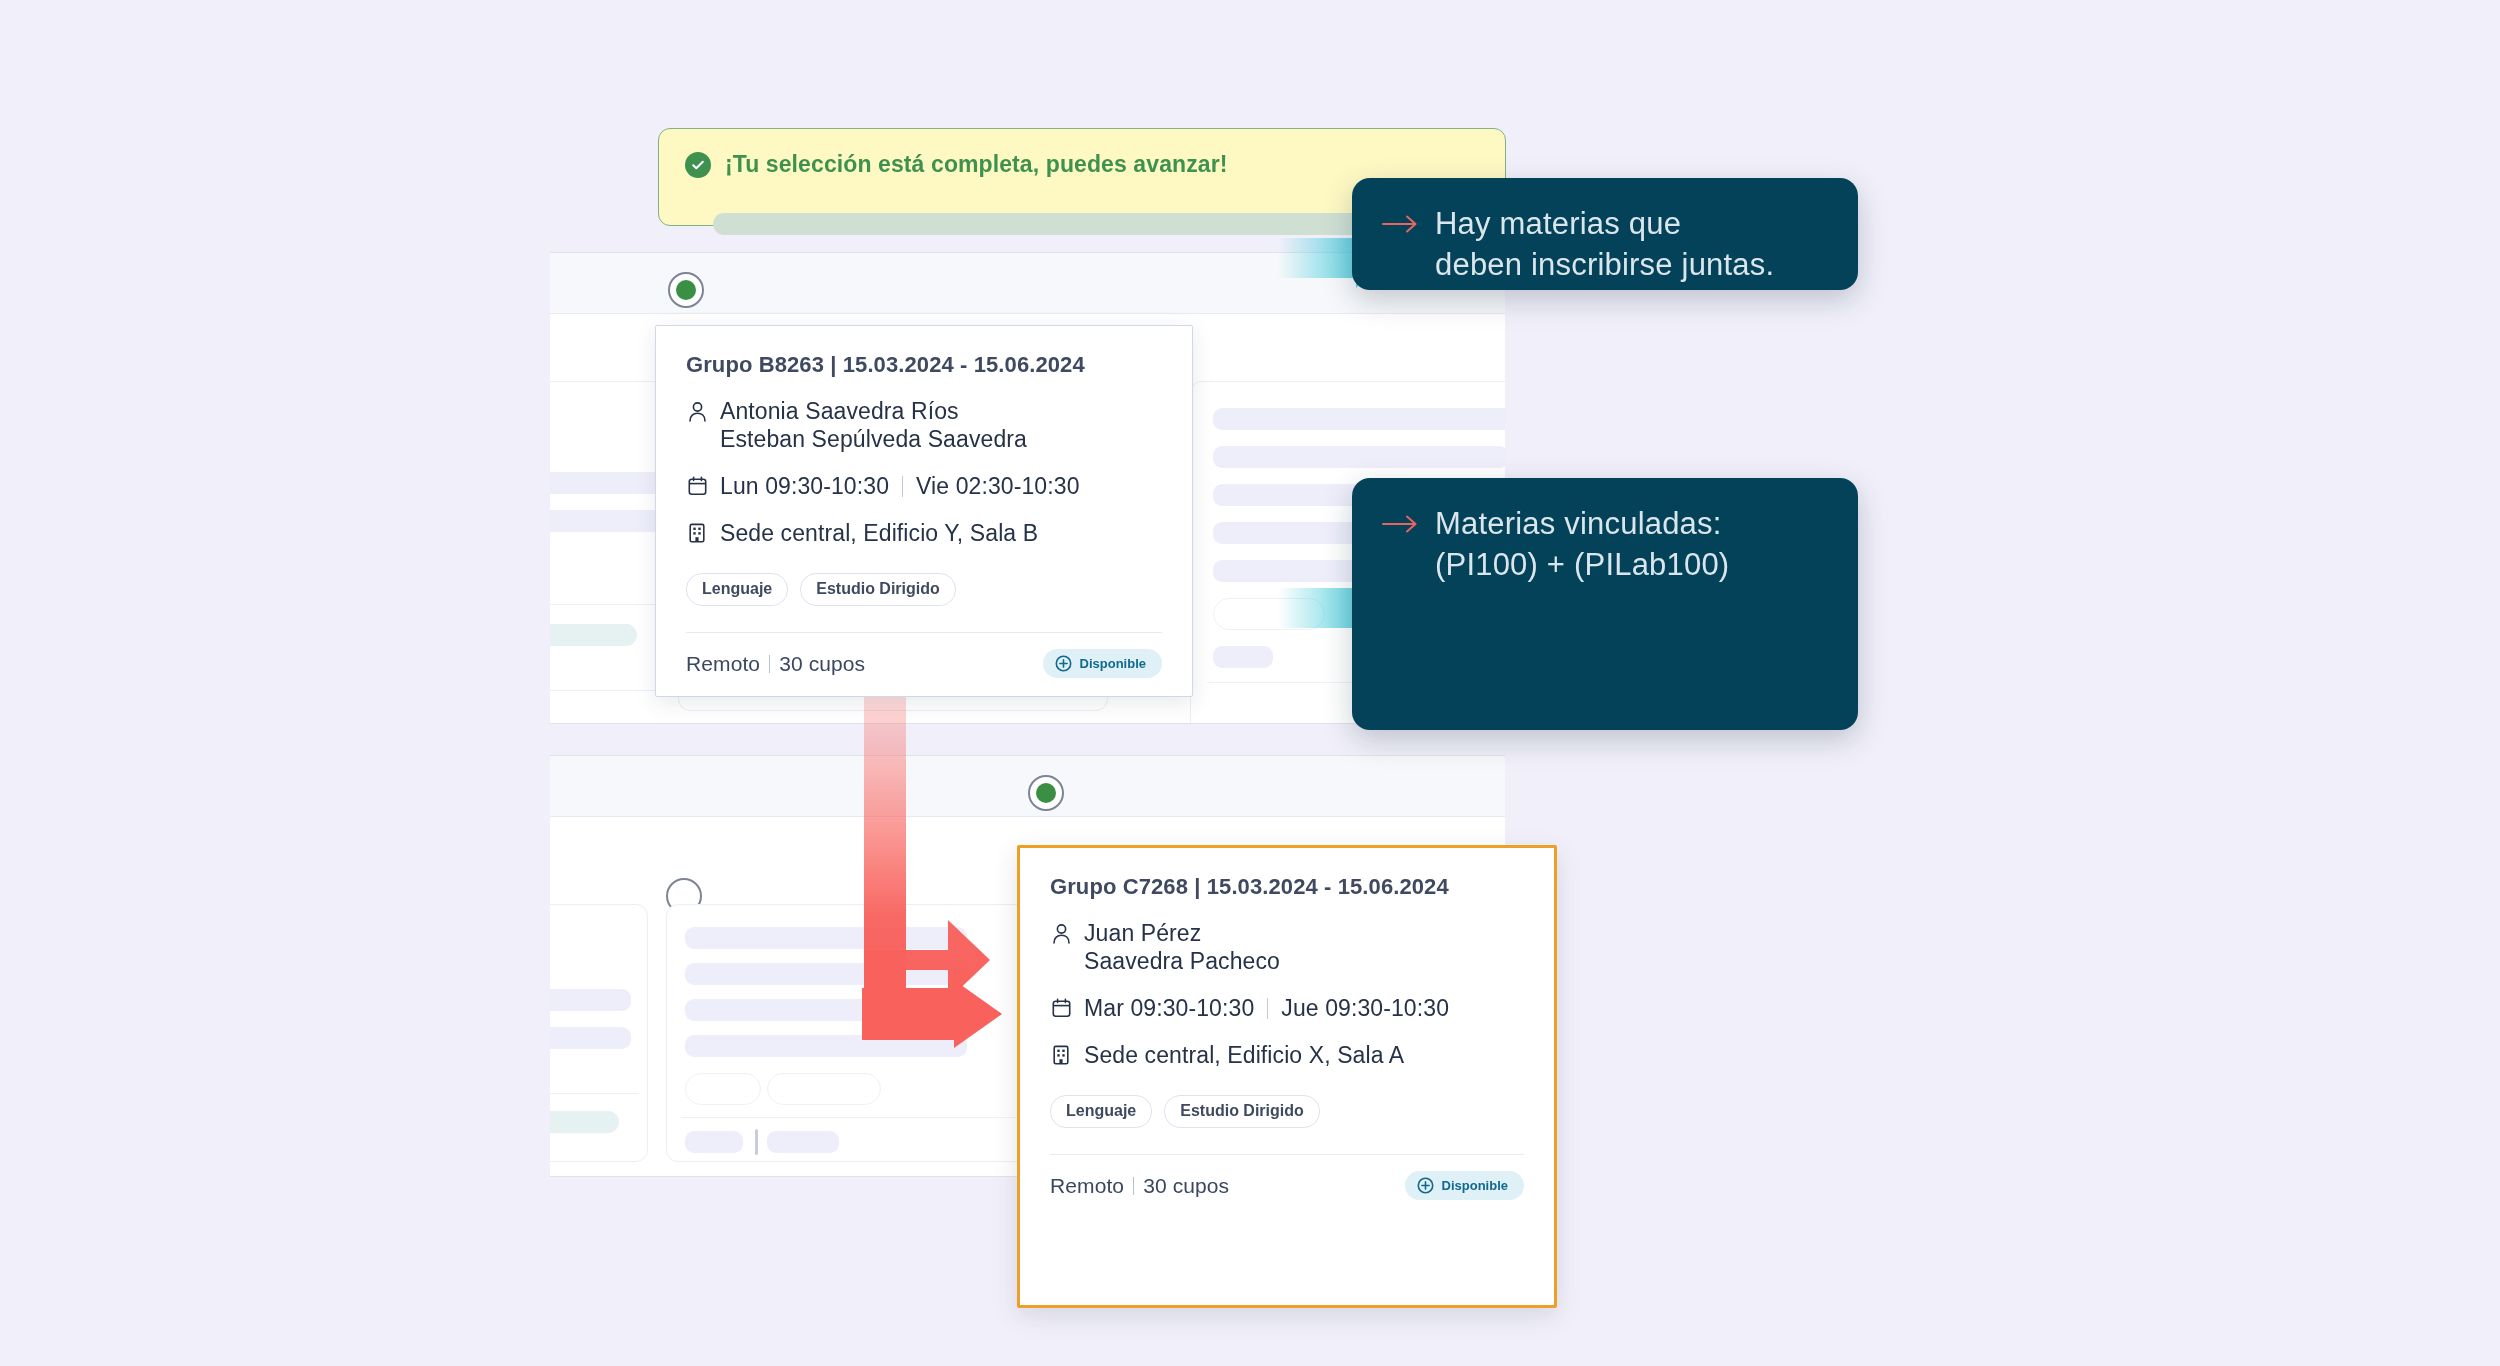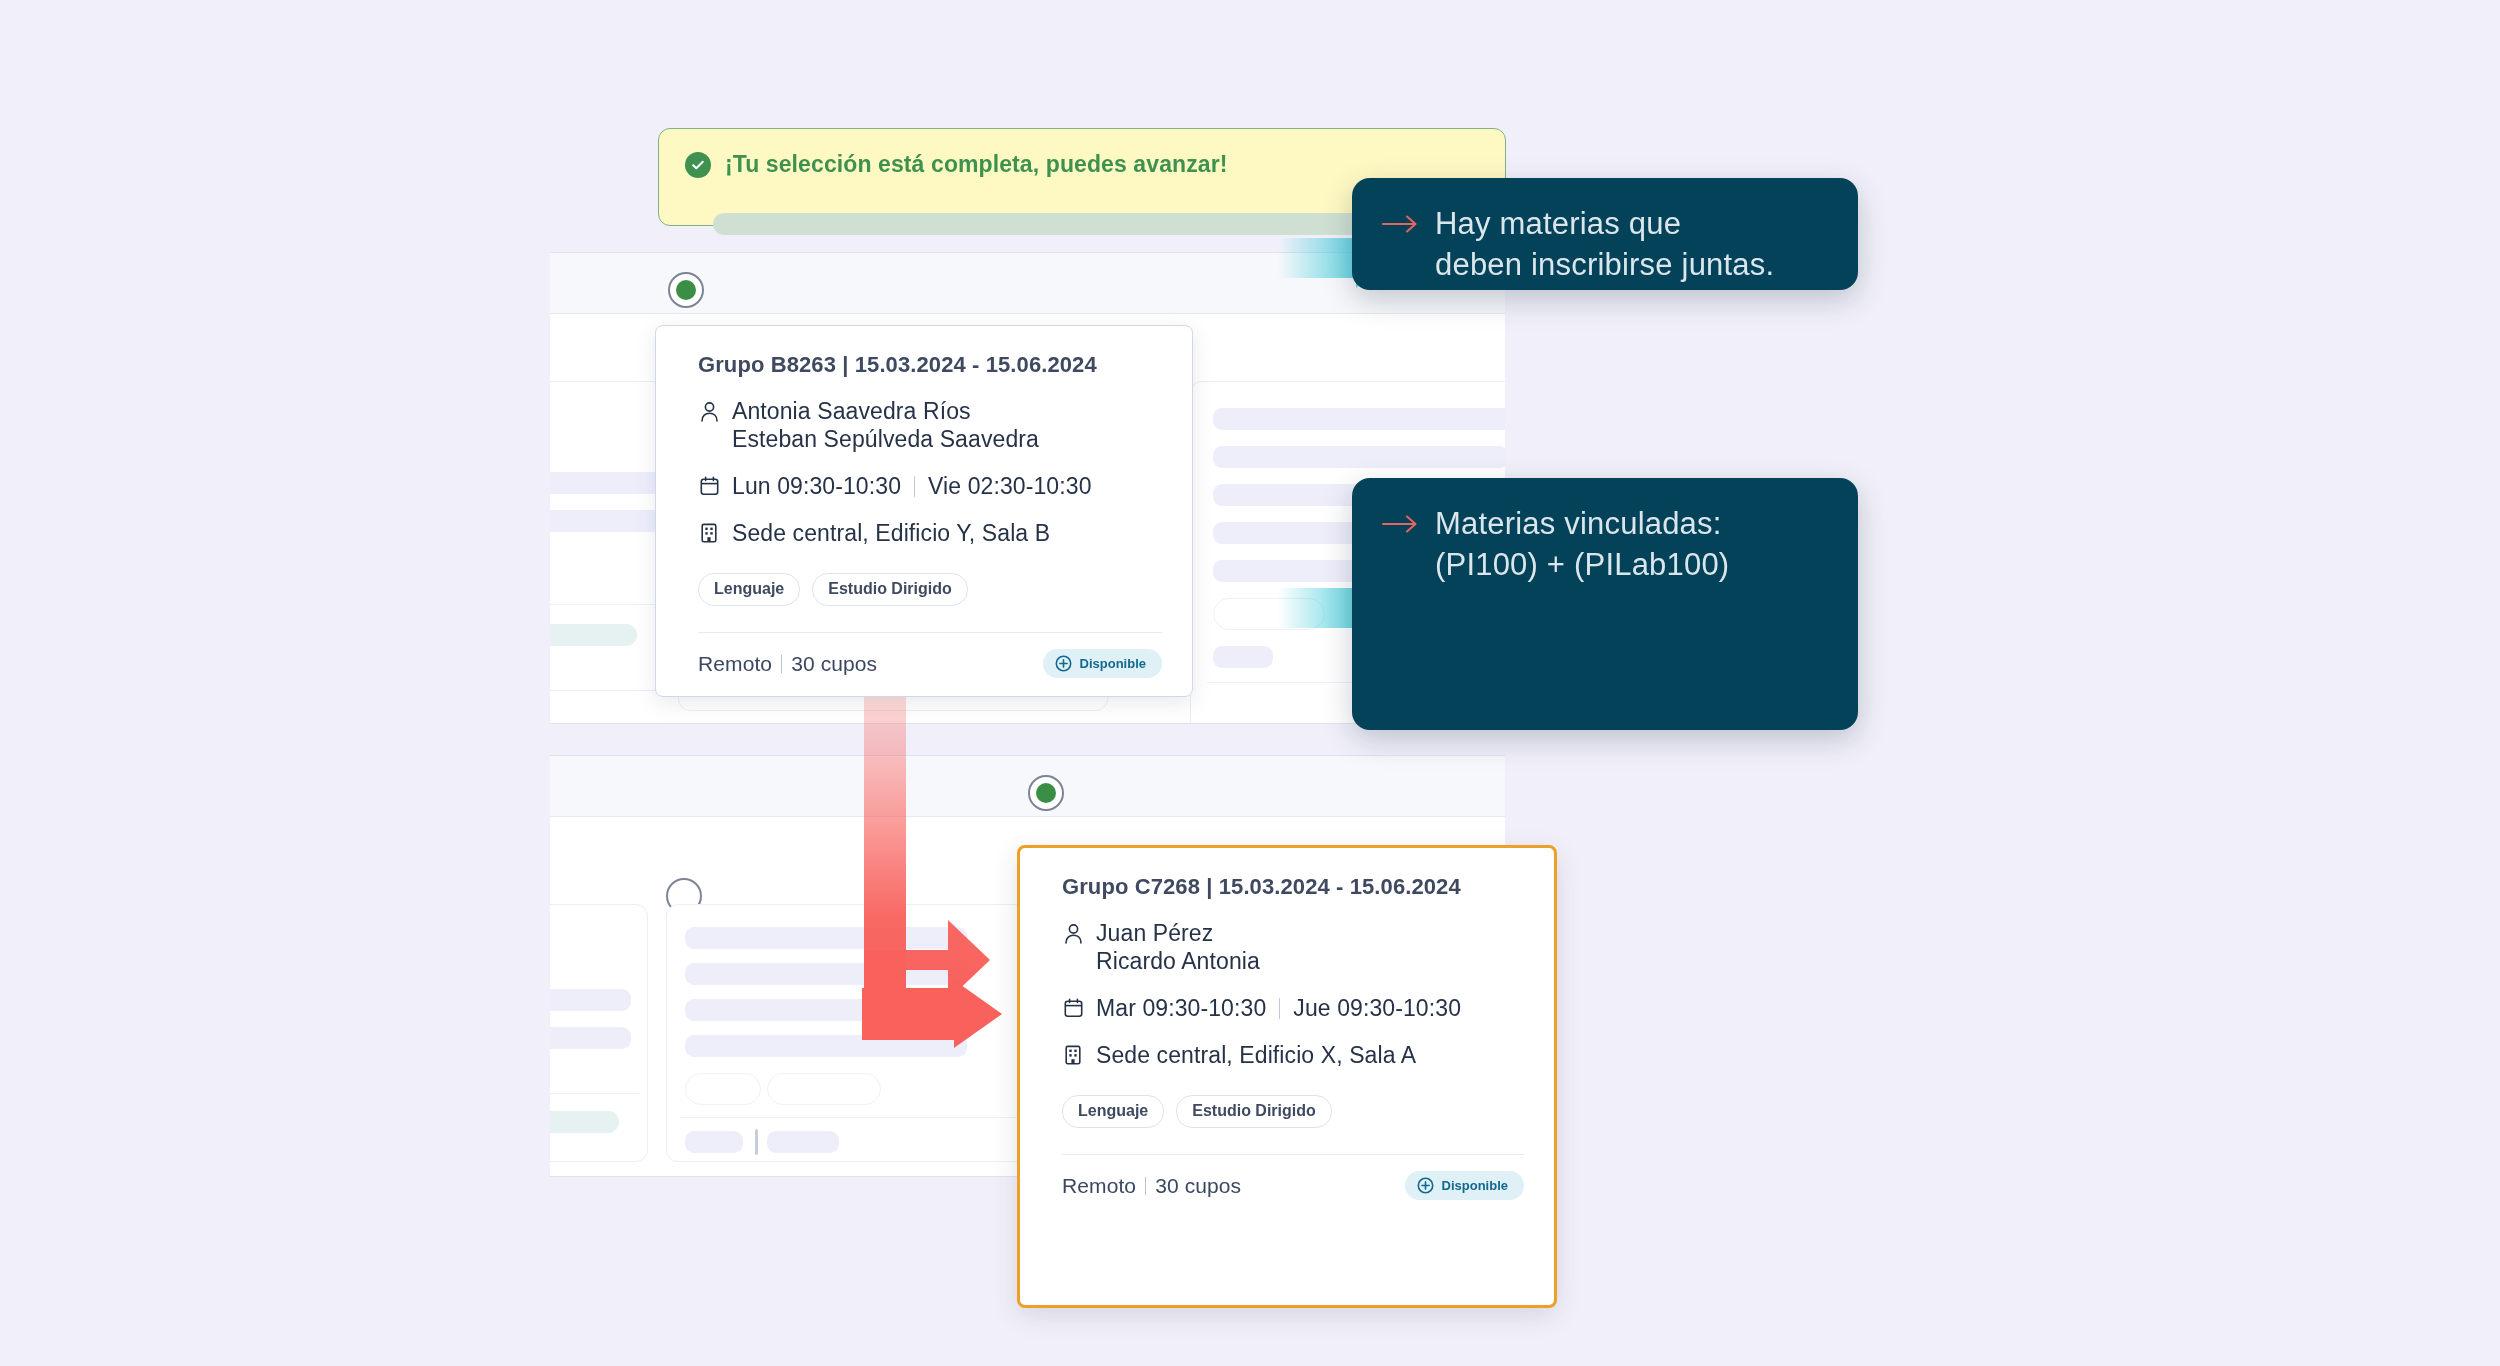--- a/index.html
+++ b/index.html
@@ -69,24 +69,24 @@
   .banner-bar{
     position:absolute;left:54px;right:26px;top:84px;height:22px;
     background:#cfe0d3;border-radius:11px;
   }
 
   
   .gcard{
     position:absolute;
     background:#fff;
     border:1px solid #cfd8e6;
-    border-radius:8px;
+    border-radius:2px;
     box-sizing:border-box;
     box-shadow:0 6px 22px rgba(30,40,70,.10);
-    padding:26px 30px 0 42px;
+    padding:26px 30px 0 30px;
   }
   .gcard.selected{
     border:3px solid #eda028;
     box-shadow:0 8px 26px rgba(30,40,70,.13);
   }
   .gcard-title{
     font-size:22px;color:#3f4a60;font-weight:600;letter-spacing:.1px;white-space:nowrap;
   }
   .grow{display:flex;align-items:flex-start;gap:12px;margin-top:19px;}
   .gi{flex:0 0 auto;width:22px;height:24px;display:flex;align-items:center;justify-content:center;margin-top:2px;}
@@ -324,21 +324,21 @@
 
     <div class="grow">
       <span class="gi">
         <svg width="19" height="21" viewBox="0 0 19 21" fill="none">
           <circle cx="9.5" cy="6" r="4.1" stroke="#263247" stroke-width="1.6"></circle>
           <path d="M2 20 C2 14.8 5.4 12.3 9.5 12.3 C13.6 12.3 17 14.8 17 20" stroke="#263247" stroke-width="1.6" fill="none" stroke-linecap="round"></path>
         </svg>
       </span>
       <span class="gtext">
         <span>Juan Pérez</span>
-        <span class="sub">Ricardo Antonia</span>
+        <span class="sub">Saavedra Pacheco</span>
       </span>
     </div>
 
     <div class="grow">
       <span class="gi">
         <svg width="19" height="20" viewBox="0 0 19 20" fill="none">
           <rect x="1.3" y="3.2" width="16.4" height="15" rx="2.4" stroke="#263247" stroke-width="1.6"></rect>
           <path d="M1.3 7.6 H17.7" stroke="#263247" stroke-width="1.6"></path>
           <path d="M5.6 1.2 V4.4 M13.4 1.2 V4.4" stroke="#263247" stroke-width="1.6" stroke-linecap="round"></path>
         </svg>

